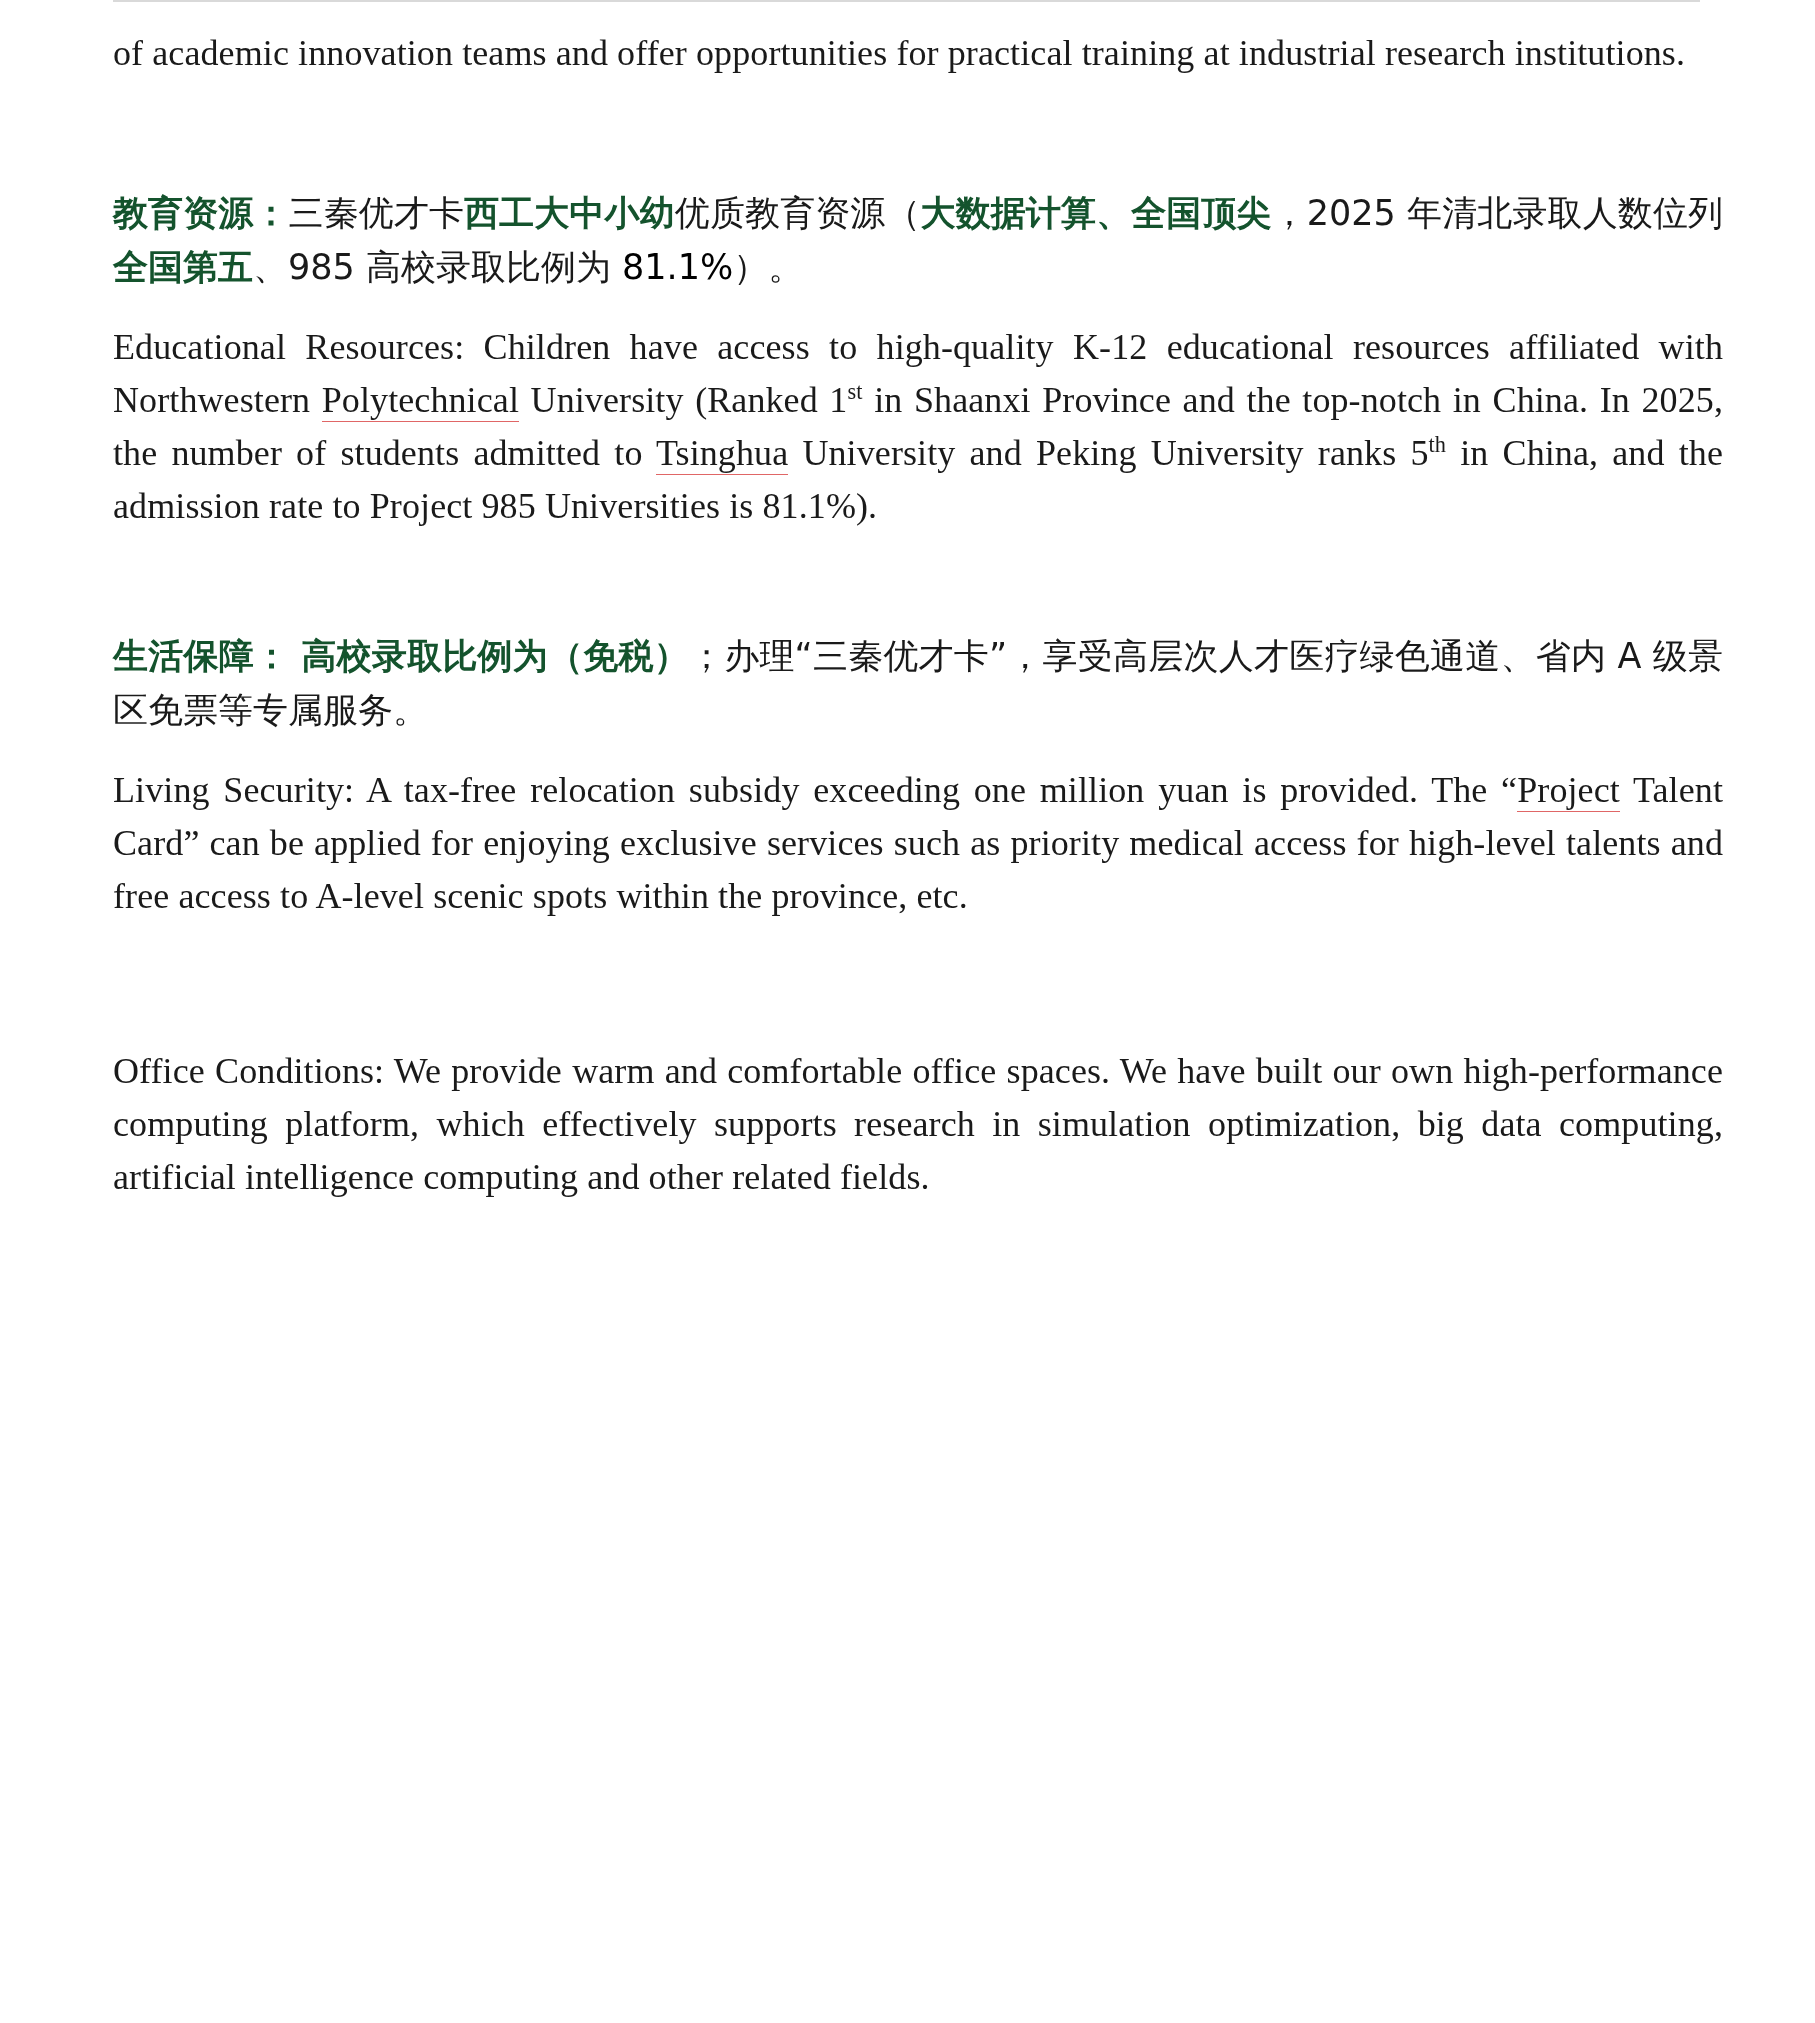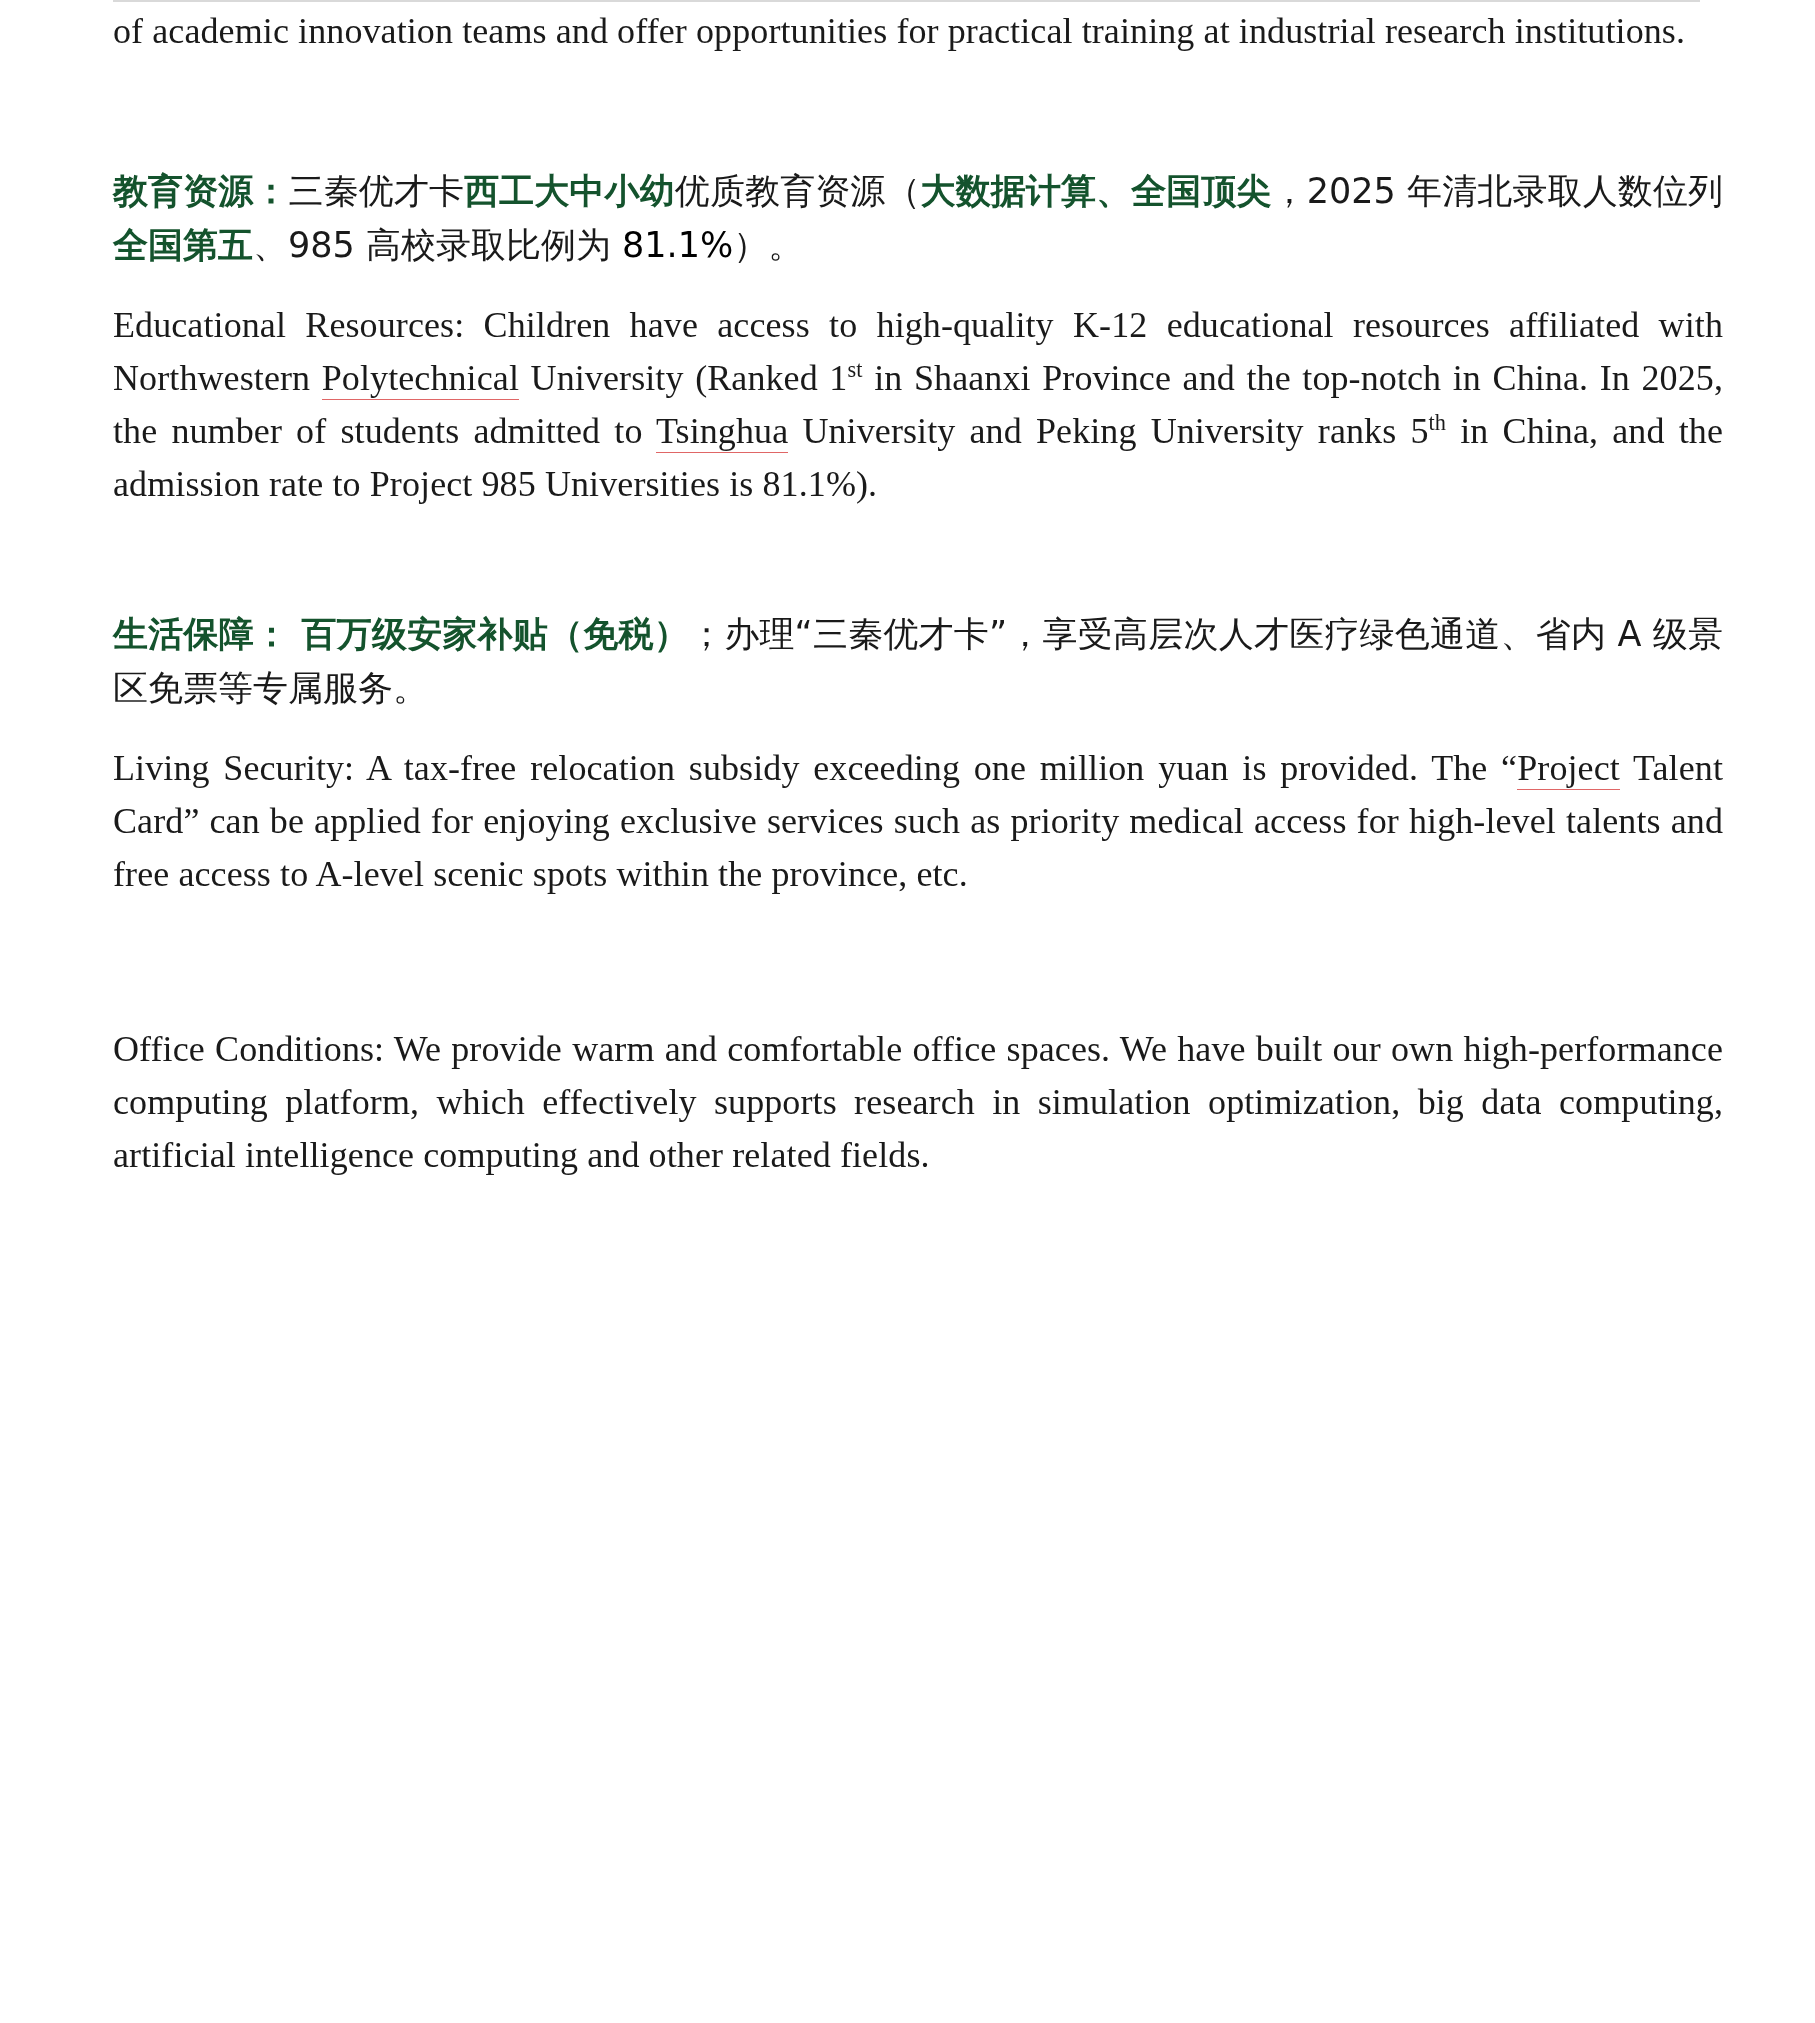--- a/index.html
+++ b/index.html
@@ -10,21 +10,21 @@
   body {
     width: 1816px;
     min-height: 2023px;
     font-family: "Liberation Serif", serif;
     color: #1a1a1a;
   }
   .page {
     box-sizing: border-box;
     width: 1816px;
     min-height: 2023px;
-    padding: 5px 93px 35px 113px;
+    padding: 27px 93px 35px 113px;
   }
   p {
     margin: 0;
     font-size: 36px;
     line-height: 1.47;
     text-align: justify;
     text-justify: inter-word;
   }
   p.en {
     font-family: "Liberation Serif", serif;
@@ -76,21 +76,21 @@
   <div class="spacer-xl"></div>
 
   <p class="cn"><span class="red-bold">教育资源：</span><span>三秦优才卡</span><span class="red-bold">西工大中小幼</span><span>优质教育资源（</span><span class="red-bold">大数据计算、全国顶尖</span><span>，2025 年清北录取人数位列</span><span class="red-bold">全国第五</span><span>、985 高校录取比例为 </span><span class="red">81.1%</span><span>）。</span></p>
 
   <div class="spacer-sm"></div>
 
   <p class="en">Educational Resources: Children have access to high-quality K-12 educational resources affiliated with Northwestern <span class="spellcheck">Polytechnical</span> University (Ranked 1<sup>st</sup> in Shaanxi Province and the top-notch in China. In 2025, the number of students admitted to <span class="spellcheck">Tsinghua</span> University and Peking University ranks 5<sup>th</sup> in China, and the admission rate to Project 985 Universities is 81.1%).</p>
 
   <div class="spacer-lg"></div>
 
-  <p class="cn"><span class="red-bold">生活保障：</span><span class="red-bold"> 百万级安家补贴（免税）</span><span>；办理“三秦优才卡”，享受高层次人才医疗绿色通道、省内 A 级景区免票等专属服务。</span></p>
+  <p class="cn"><span class="red-bold">生活保障：</span><span class="red-bold"> 高校录取比例为（免税）</span><span>；办理“三秦优才卡”，享受高层次人才医疗绿色通道、省内 A 级景区免票等专属服务。</span></p>
 
   <div class="spacer-sm"></div>
 
   <p class="en">Living Security: A tax-free relocation subsidy exceeding one million yuan is provided. The “<span class="spellcheck">Project</span> Talent Card” can be applied for enjoying exclusive services such as priority medical access for high-level talents and free access to A-level scenic spots within the province, etc.</p>
 
   <div class="spacer-lg"></div>
 
 
   <div class="spacer-sm"></div>
 

